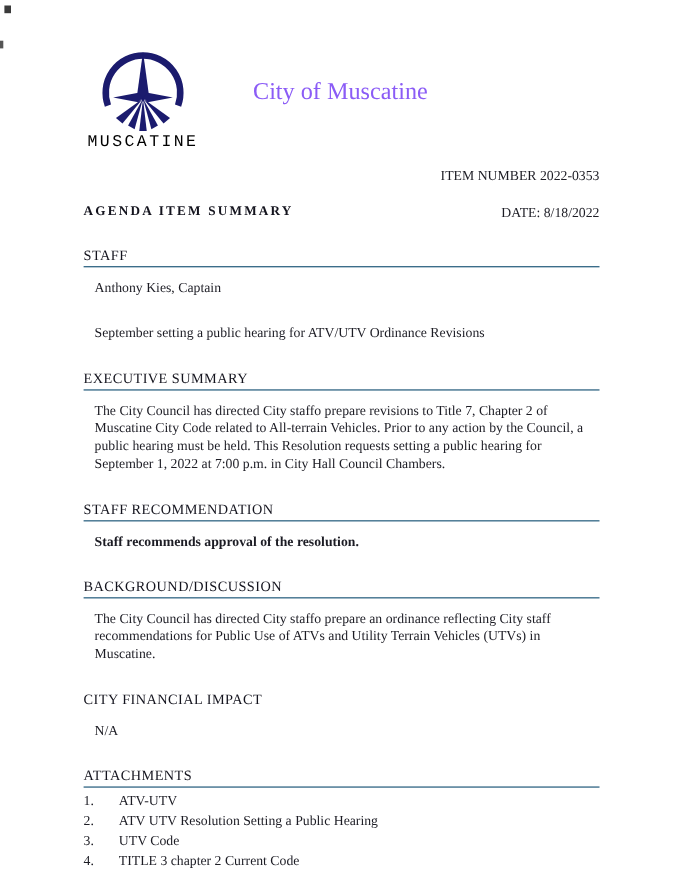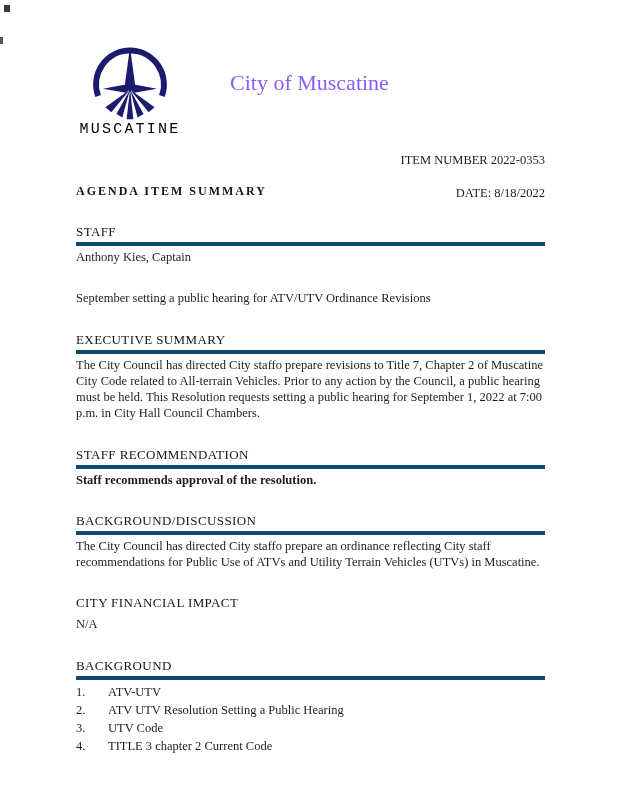--- a/index.html
+++ b/index.html
@@ -41,23 +41,23 @@
     margin: 0; color: #14141e;
   }
   .doc-date { font-size: 12.5px; margin-top: 2px; }
 
   .content { margin: 0 73px 0 76px; }
   .sec { margin-top: 25px; }
   .sec:first-child { margin-top: 23px; }
   .sec-heading {
     font-size: 13px; letter-spacing: 0.4px; padding-bottom: 2px; color: #14141e;
   }
-  .underlined { border-bottom: 4px solid #0c4a6e; }
+  .underlined { border-bottom: 1px solid #0c4a6e; }
   .sec-body { font-size: 12.5px; line-height: 1.3; margin-top: 3px; }
-  .sec-body .line { margin: 0; }
+  .sec-body .line { margin: 10px; }
   .bold-line { font-weight: bold; }
 
   .attach-list { margin: 5px 0 0; padding: 0; list-style: none; font-size: 12.5px; }
   .attach-item { display: flex; margin-top: 3px; }
   .attach-item .num { width: 32px; flex: 0 0 32px; }
 </style>
 </head>
 <body>
 
 <div class="page">
@@ -129,21 +129,21 @@
     </section>
 
     <section class="sec">
       <div class="sec-heading">CITY FINANCIAL IMPACT</div>
       <div class="sec-body">
         <div class="line">N/A</div>
       </div>
     </section>
 
     <section class="sec">
-      <div class="sec-heading underlined">BACKGROUND</div>
+      <div class="sec-heading underlined">ATTACHMENTS</div>
       <ol class="attach-list">
         <li class="attach-item">
           <span class="num">1.</span>
           <span class="label">ATV-UTV</span>
         </li>
         <li class="attach-item">
           <span class="num">2.</span>
           <span class="label">ATV UTV Resolution Setting a Public Hearing</span>
         </li>
         <li class="attach-item">

